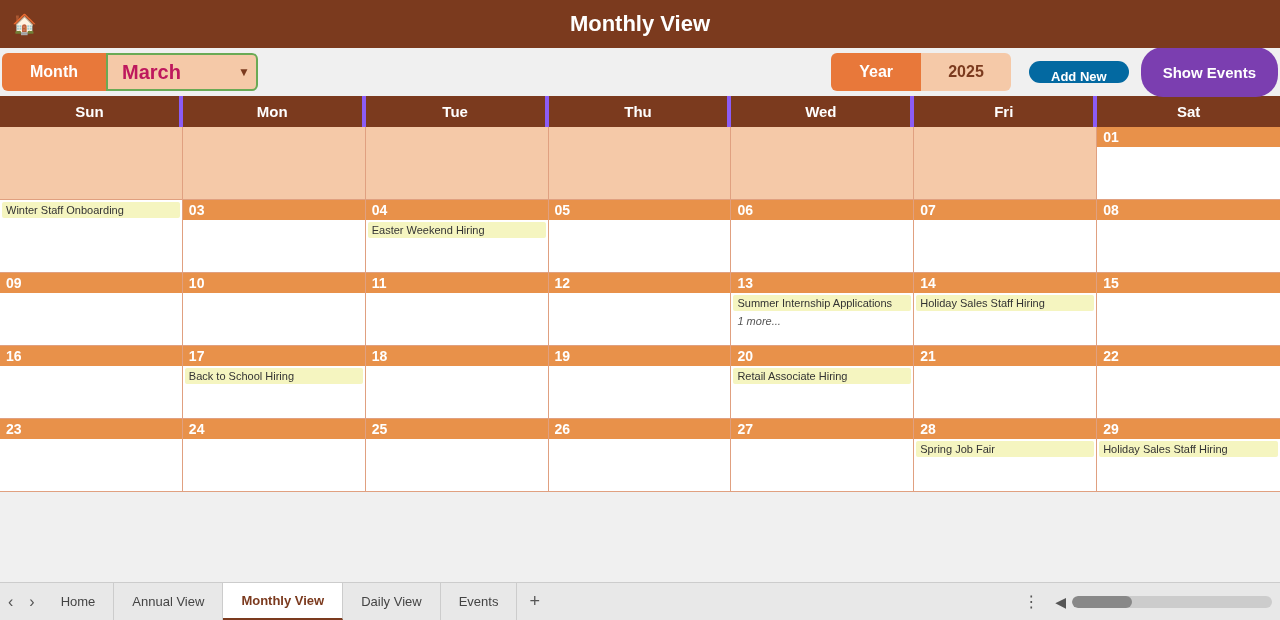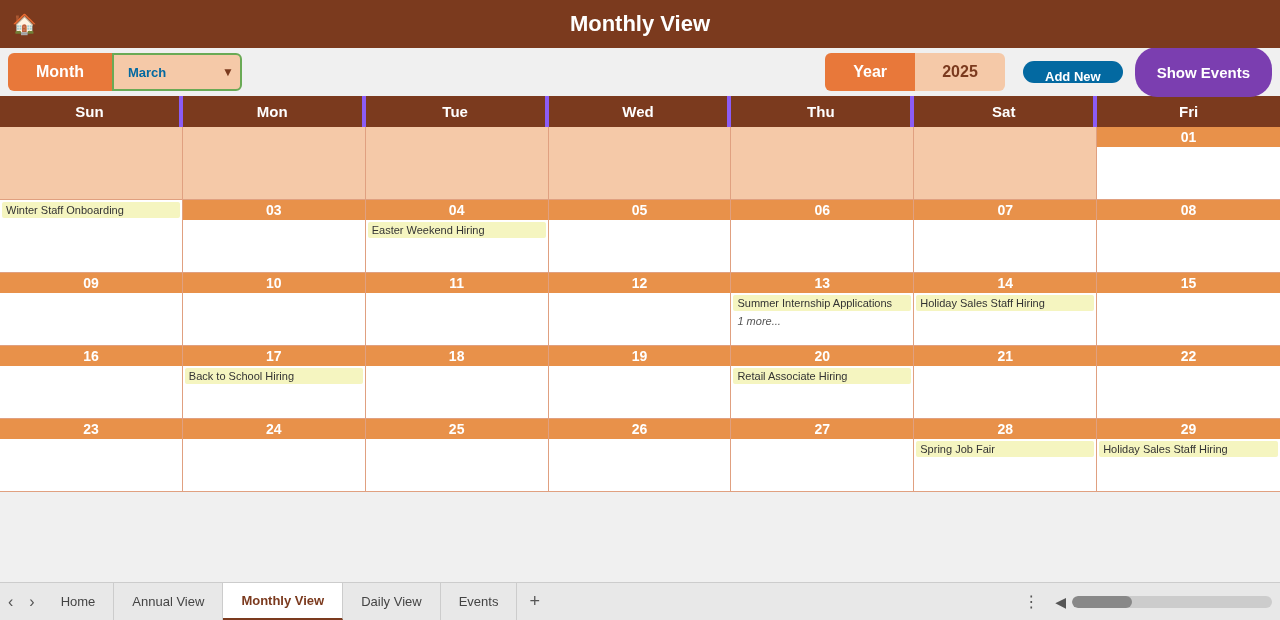--- a/index.html
+++ b/index.html
@@ -26,21 +26,21 @@
       transform: translateY(-50%);
       color: white;
       font-size: 20px;
     }
 
     
     .controls-bar {
       display: flex;
       align-items: center;
       background: #f0f0f0;
-      padding: 8px 8px;
+      padding: 8px 2px;
       gap: 0;
       height: 48px;
     }
     .btn-month {
       background: #E8783A;
       color: white;
       border: none;
       padding: 8px 28px;
       font-size: 16px;
       font-weight: bold;
@@ -51,23 +51,23 @@
     .select-month-wrapper {
       position: relative;
       display: inline-flex;
       align-items: center;
     }
     .select-month {
       background: #F5C9A8;
       border: 2px solid #6aaa55;
       border-radius: 0 6px 6px 0;
       padding: 6px 30px 6px 14px;
-      font-size: 13px;
-      font-weight: bold;
-      color: #0369a1;
+      font-size: 20px;
+      font-weight: bold;
+      color: #be185d;
       appearance: none;
       cursor: pointer;
       height: 38px;
       min-width: 130px;
     }
     .select-month-arrow {
       position: absolute;
       right: 8px;
       pointer-events: none;
       color: #7B3A1E;
@@ -159,21 +159,21 @@
       position: relative;
       background: white;
     }
     .calendar-day:last-child { border-right: none; }
     .day-number-row {
       background: #E8914A;
       color: white;
       font-size: 14px;
       font-weight: bold;
       padding: 2px 6px;
-      text-align: center;
+      text-align: left;
     }
     .day-empty {
       background: #F5C9A8;
       min-height: 72px;
     }
     .day-empty .day-number-row {
       background: transparent;
     }
     .event-item {
       background: #F5F5C0;
@@ -298,24 +298,24 @@
 
     <button class="btn-add-new">Add New</button>
     <button class="btn-show-events">Show Events</button>
   </div>
 
   <div class="calendar-container">
     <div class="calendar-header-row">
       <div class="calendar-header-cell">Sun</div>
       <div class="calendar-header-cell">Mon</div>
       <div class="calendar-header-cell">Tue</div>
+      <div class="calendar-header-cell">Thu</div>
       <div class="calendar-header-cell">Wed</div>
-      <div class="calendar-header-cell">Thu</div>
+      <div class="calendar-header-cell">Fri</div>
       <div class="calendar-header-cell">Sat</div>
-      <div class="calendar-header-cell">Fri</div>
     </div>
     <div class="calendar-body" id="calendar-body">
     <div class="calendar-week">
           <div class="calendar-day day-empty">
             <div class="day-number-row"></div>
           </div>
           <div class="calendar-day day-empty">
             <div class="day-number-row"></div>
           </div>
           <div class="calendar-day day-empty">

